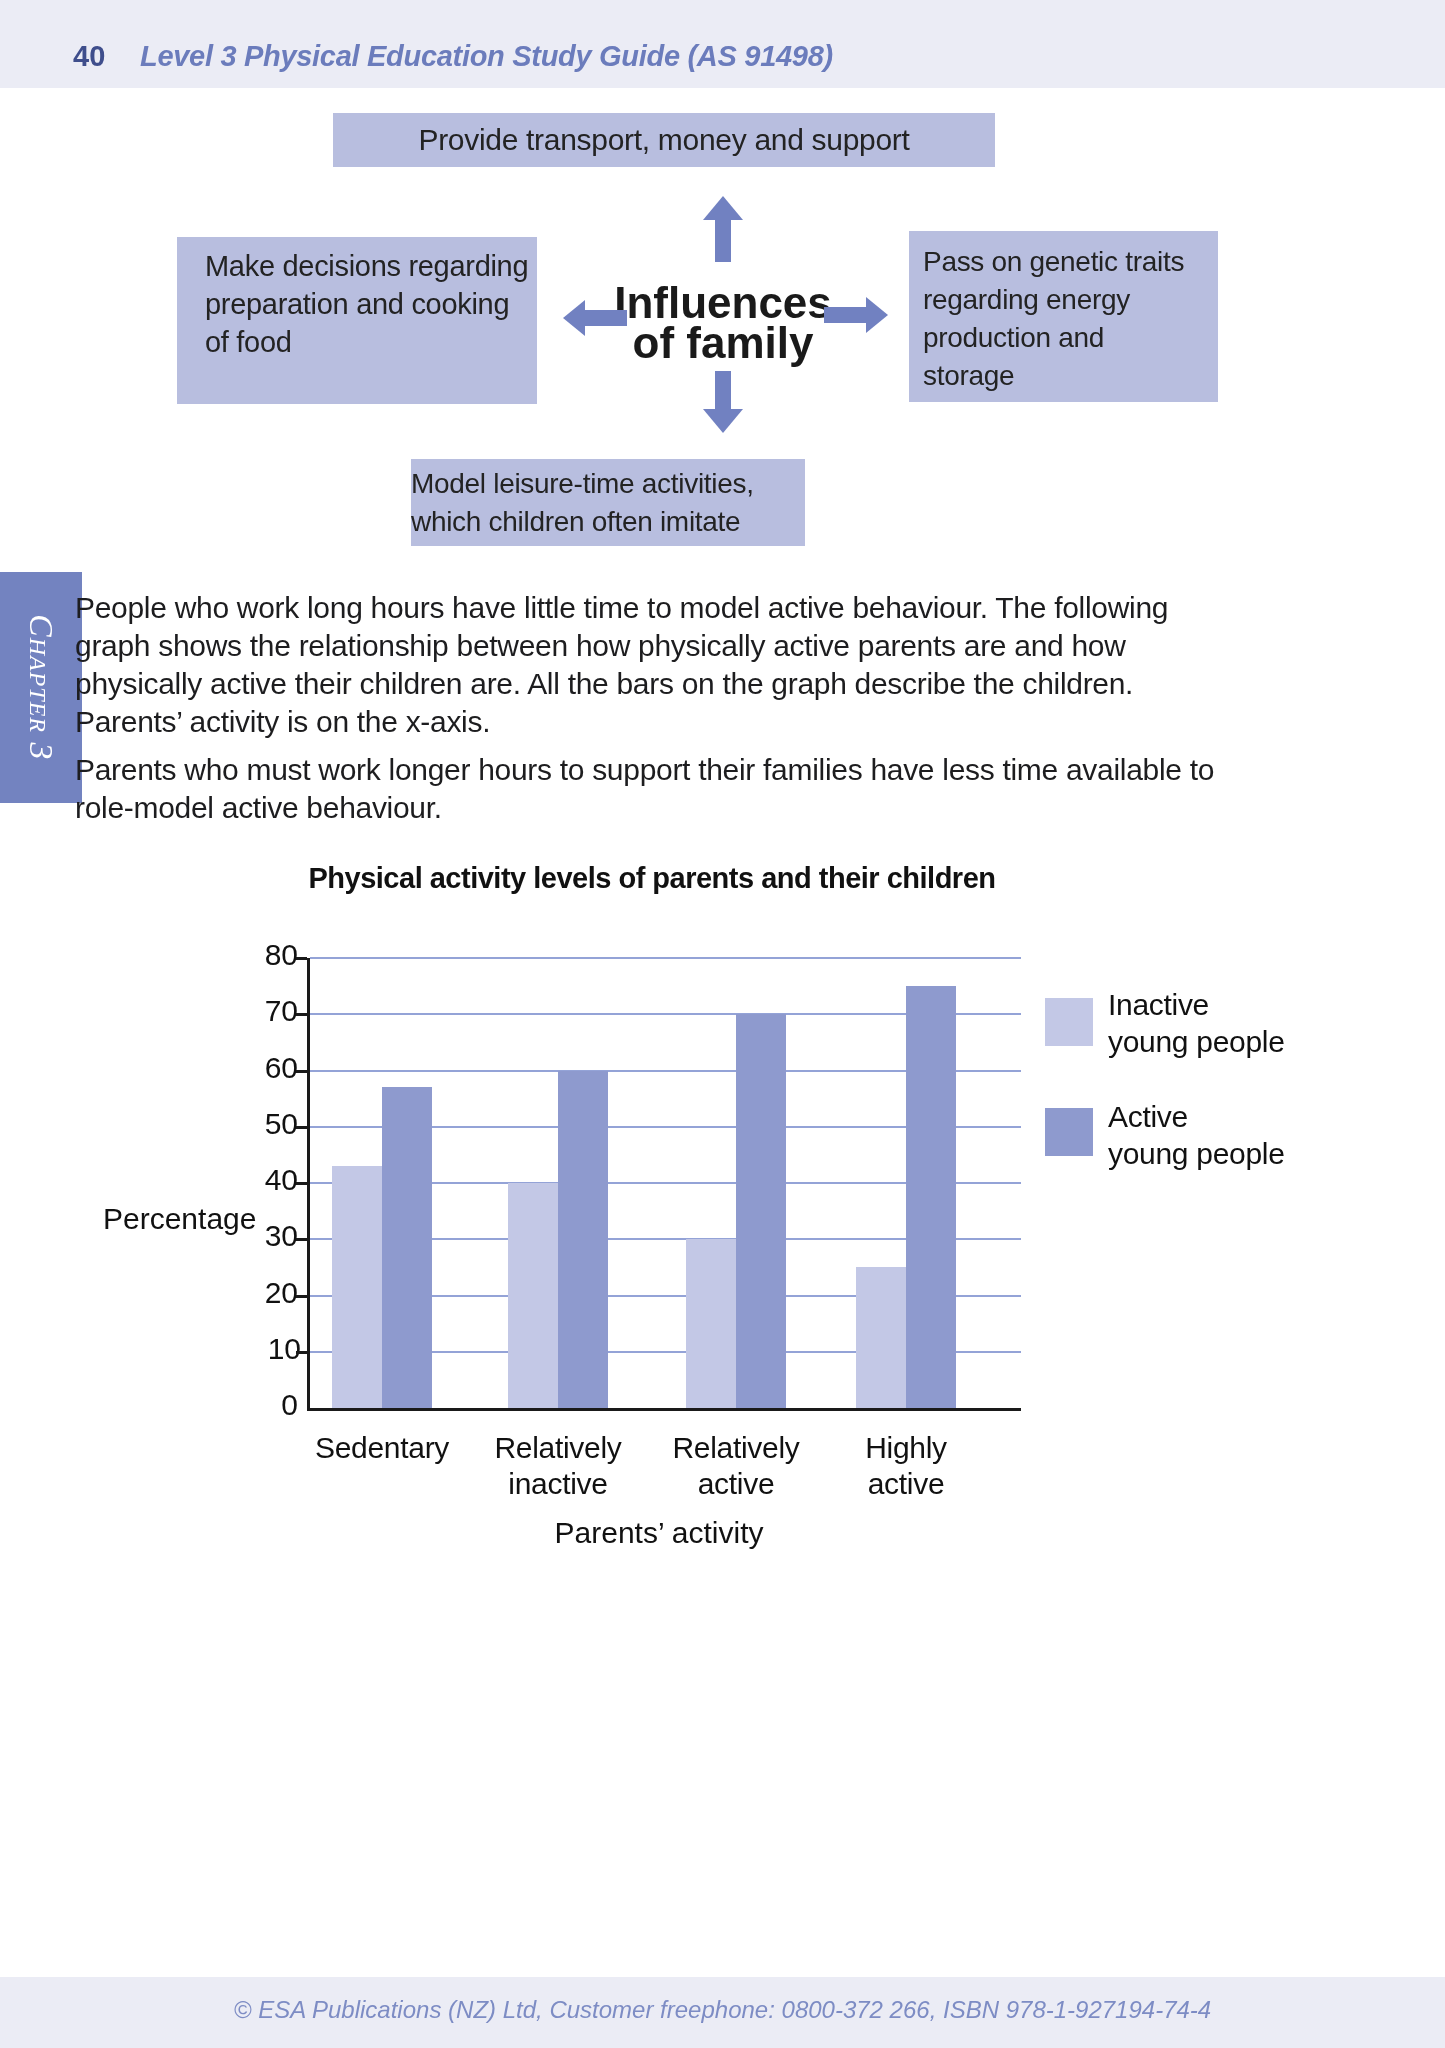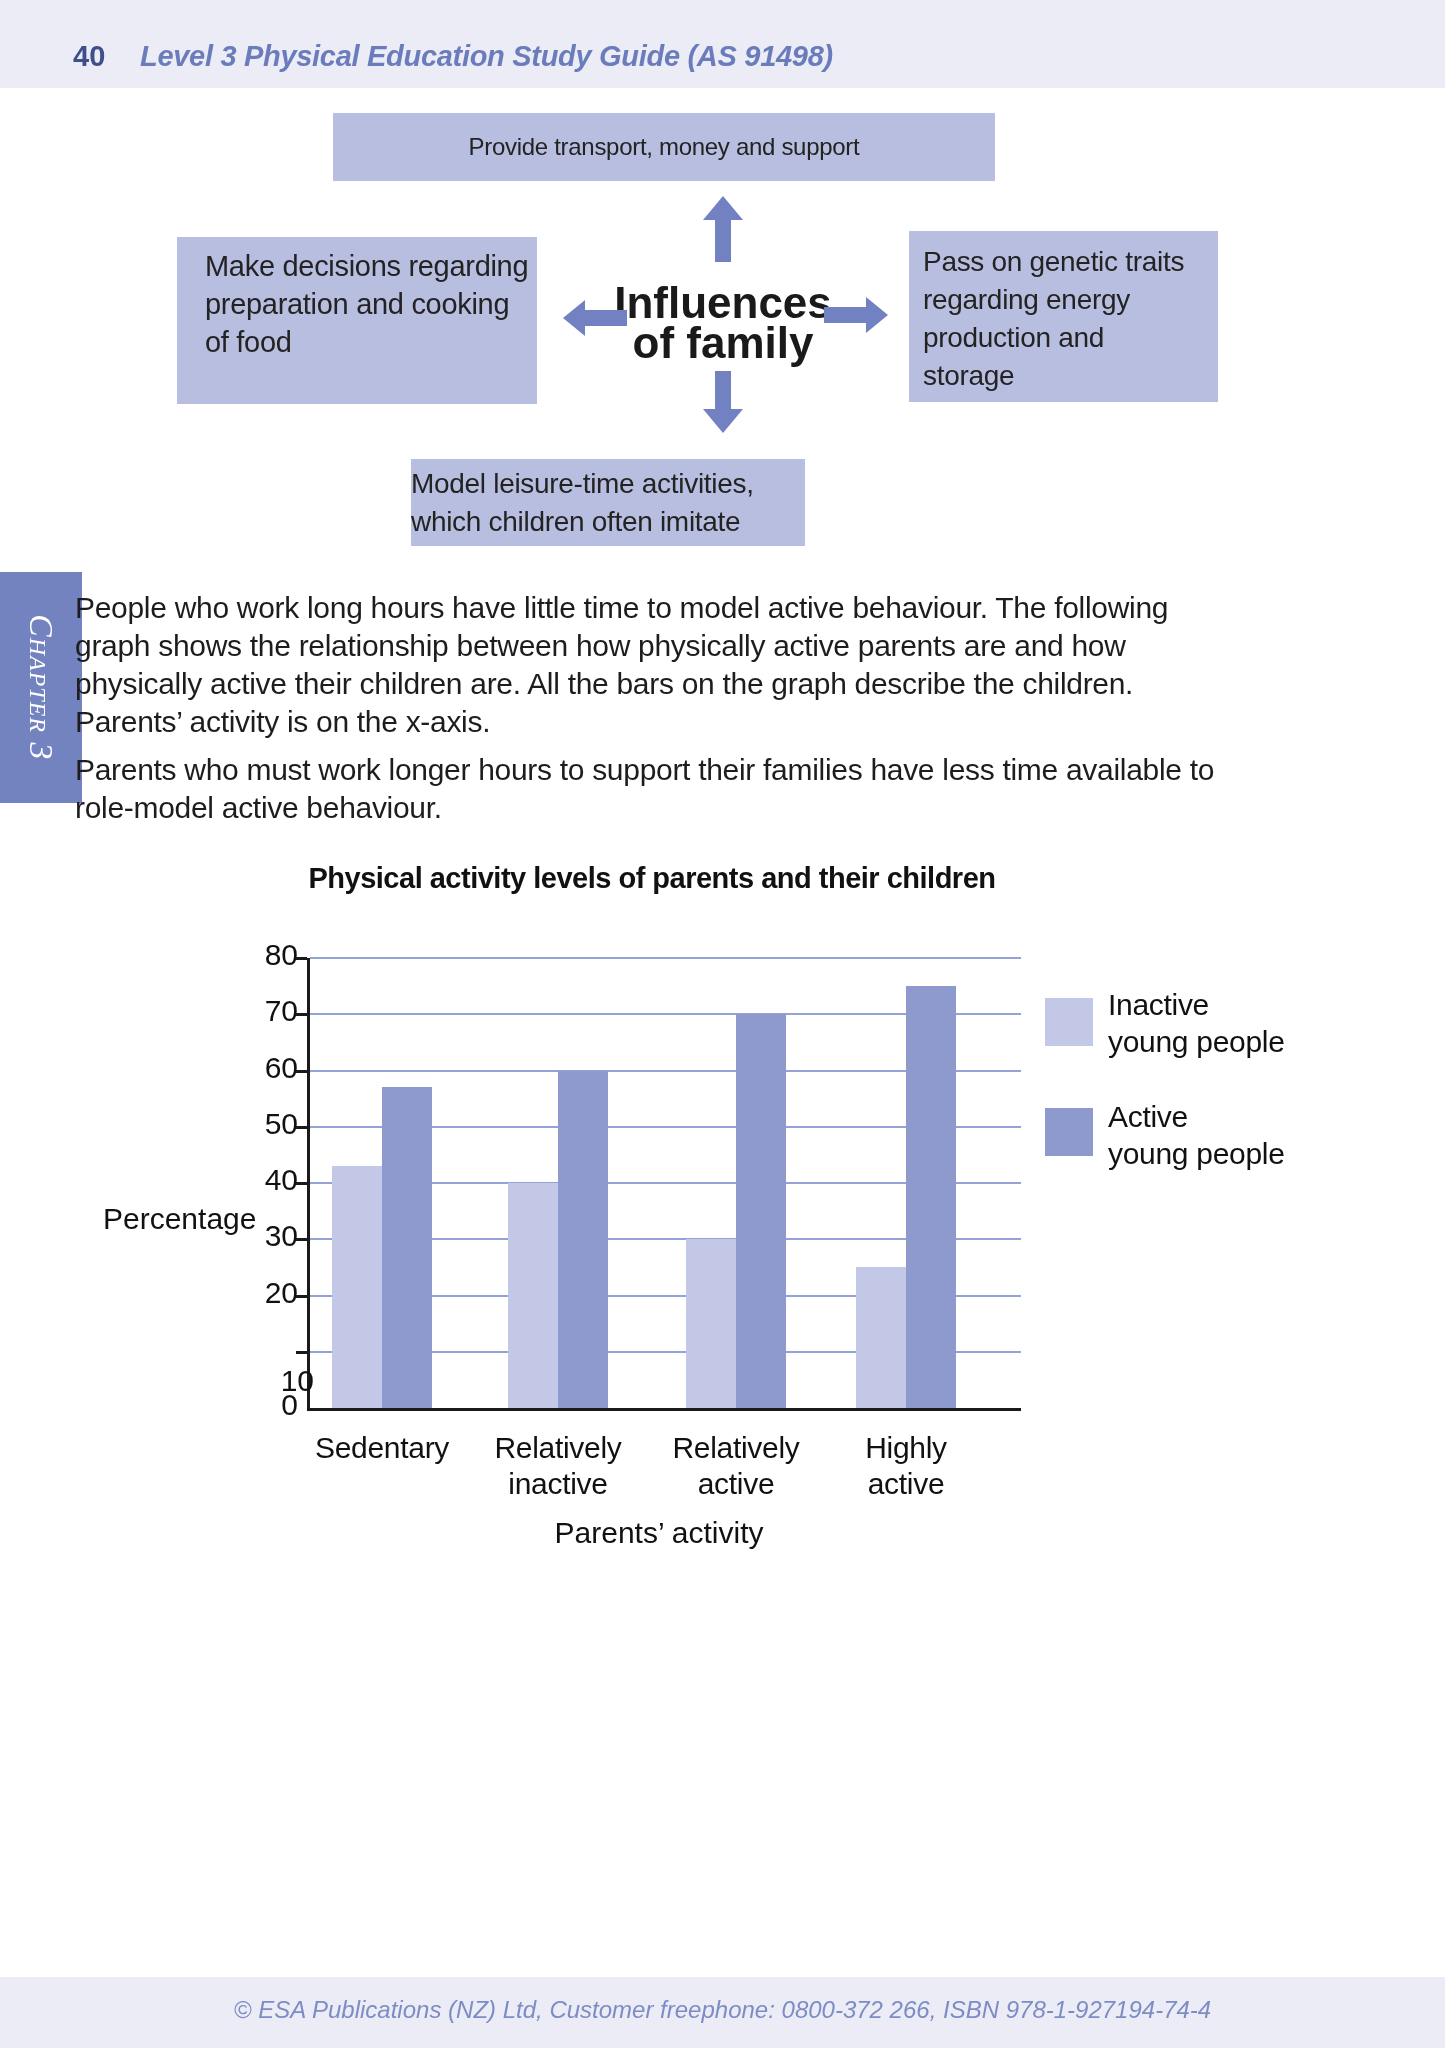--- a/index.html
+++ b/index.html
@@ -16,21 +16,21 @@
 
   
   #chapter-tab{position:absolute;left:0;top:572px;width:82px;height:231px;background:#7383c0;
       display:flex;align-items:center;justify-content:center;}
   #chapter-tab span{writing-mode:vertical-rl;color:#ffffff;font-family:"Liberation Serif",serif;
       font-style:italic;font-variant:small-caps;font-size:34px;letter-spacing:1px;}
 
   
   .dbox{position:absolute;background:#b8bedf;color:#232323;font-size:29px;letter-spacing:-0.3px;}
   .dbox .bline{white-space:nowrap;line-height:38px;}
-  #top-box{left:333px;top:113px;width:662px;height:68px;display:flex;align-items:center;justify-content:center;font-size:24px;}
+  #top-box{left:333px;top:113px;width:662px;height:54px;display:flex;align-items:center;justify-content:center;font-size:30px;}
   #left-box{left:177px;top:237px;width:360px;height:167px;padding:10px 0 0 28px;box-sizing:border-box;}
   #right-box{left:909px;top:231px;width:309px;height:171px;padding:12px 0 0 14px;box-sizing:border-box;font-size:28px;}
   #bottom-box{left:411px;top:459px;width:394px;height:87px;display:flex;flex-direction:column;justify-content:center;text-align:left;font-size:28px;}
   #diagram-center{position:absolute;left:593px;top:283px;width:260px;text-align:center;
       font-size:44px;font-weight:bold;line-height:40px;color:#1a1a1a;}
 
   
   .arr{position:absolute;display:flex;align-items:center;justify-content:center;}
   .arr.v{flex-direction:column;}
   .shaft-v{width:16px;background:#7181c1;}
@@ -148,21 +148,21 @@
       <div class="bar" style="left: 198px; height: 225px; background: rgb(195, 200, 230);"></div>
       <div class="bar" style="left: 376px; height: 168.75px; background: rgb(195, 200, 230);"></div>
       <div class="bar" style="left: 546px; height: 140.625px; background: rgb(195, 200, 230);"></div>
       <div class="bar" style="left: 72px; height: 320.625px; background: rgb(142, 154, 206);"></div>
       <div class="bar" style="left: 248px; height: 337.5px; background: rgb(142, 154, 206);"></div>
       <div class="bar" style="left: 426px; height: 393.75px; background: rgb(142, 154, 206);"></div>
       <div class="bar" style="left: 596px; height: 421.875px; background: rgb(142, 154, 206);"></div>
     </div>
   <div id="xlabel-axis">Parents’ activity</div>
 <div class="ylabel" style="left: 218px; top: 538px;">0</div>
-    <div class="ylabel" style="left: 234px; top: 481.75px; margin-top: 32px;">10</div>
+    <div class="ylabel" style="left: 221px; top: 481.75px;">10</div>
     <div class="ytick" style="top: 500.75px;"></div>
     <div class="ylabel" style="left: 218px; top: 425.5px;">20</div>
     <div class="ytick" style="top: 444.5px;"></div>
     <div class="ylabel" style="left: 218px; top: 369.25px;">30</div>
     <div class="ytick" style="top: 388.25px;"></div>
     <div class="ylabel" style="left: 218px; top: 313px;">40</div>
     <div class="ytick" style="top: 332px;"></div>
     <div class="ylabel" style="left: 218px; top: 256.75px;">50</div>
     <div class="ytick" style="top: 275.75px;"></div>
     <div class="ylabel" style="left: 218px; top: 200.5px;">60</div>

